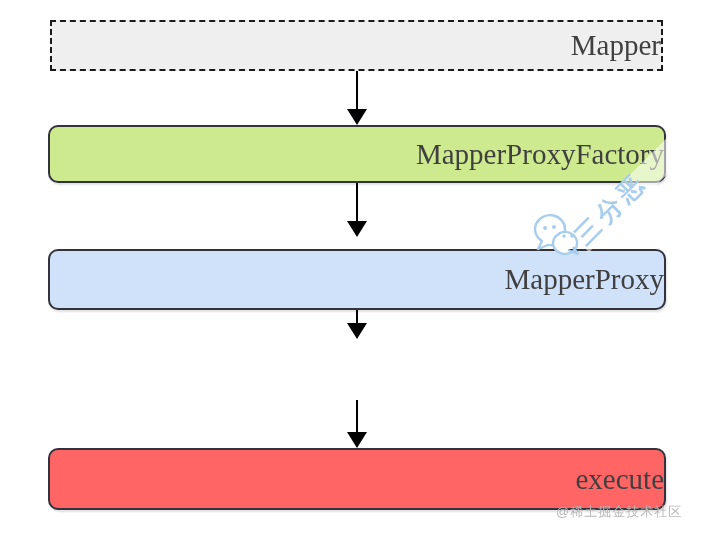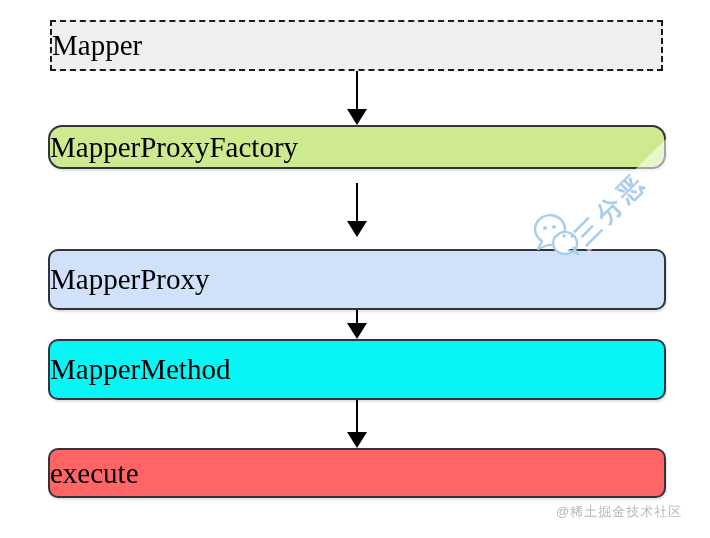--- a/index.html
+++ b/index.html
@@ -14,40 +14,40 @@
     width: 710px;
     height: 538px;
     background: #ffffff;
   }
   .node {
     position: absolute;
     left: 48px;
     width: 618px;
     display: flex;
     align-items: center;
-    justify-content: flex-start;
+    justify-content: flex-end;
     font-size: 29px;
-    color: #000000;
+    color: #404040;
     border: 2px solid #33333d;
     border-radius: 10px;
     box-shadow: 1px 2px 2px rgba(0,0,0,0.12);
     z-index: 2;
   }
   .node--dashed {
     left: 50px;
     width: 613px;
     border: 2px dashed #1a1a1a;
     border-radius: 0;
     box-shadow: none;
   }
   .n1 { top: 20px;  height: 51px; }
-  .n2 { top: 125px; height: 44px; border-radius: 14px; }
+  .n2 { top: 125px; height: 58px; }
   .n3 { top: 237px; height: 61px; }
   .n4 { top: 339px; height: 61px; }
-  .n5 { top: 448px; height: 50px; }
+  .n5 { top: 448px; height: 62px; }
 
   .arrow {
     position: absolute;
     left: 347px;
     width: 20px;
     display: flex;
     flex-direction: column;
     align-items: center;
     z-index: 1;
   }
@@ -111,23 +111,20 @@
   </div>
 
   <div class="node n2" style="background-color: rgb(205, 234, 142);">
     <span>MapperProxyFactory</span>
   </div>
 
   <div class="node n3" style="background-color: rgb(207, 226, 249); margin-top: 12px;">
     <span>MapperProxy</span>
   </div>
 
-  <div class="node n4" style="background-color: rgb(6, 246, 246);">
-    <span>MapperMethod</span>
-  </div>
 
   <div class="node n5" style="background-color: rgb(255, 101, 101);">
     <span>execute</span>
   </div>
 
   <div class="arrow a1">
     <div class="shaft"></div>
     <div class="head"></div>
   </div>
   <div class="arrow a2">

